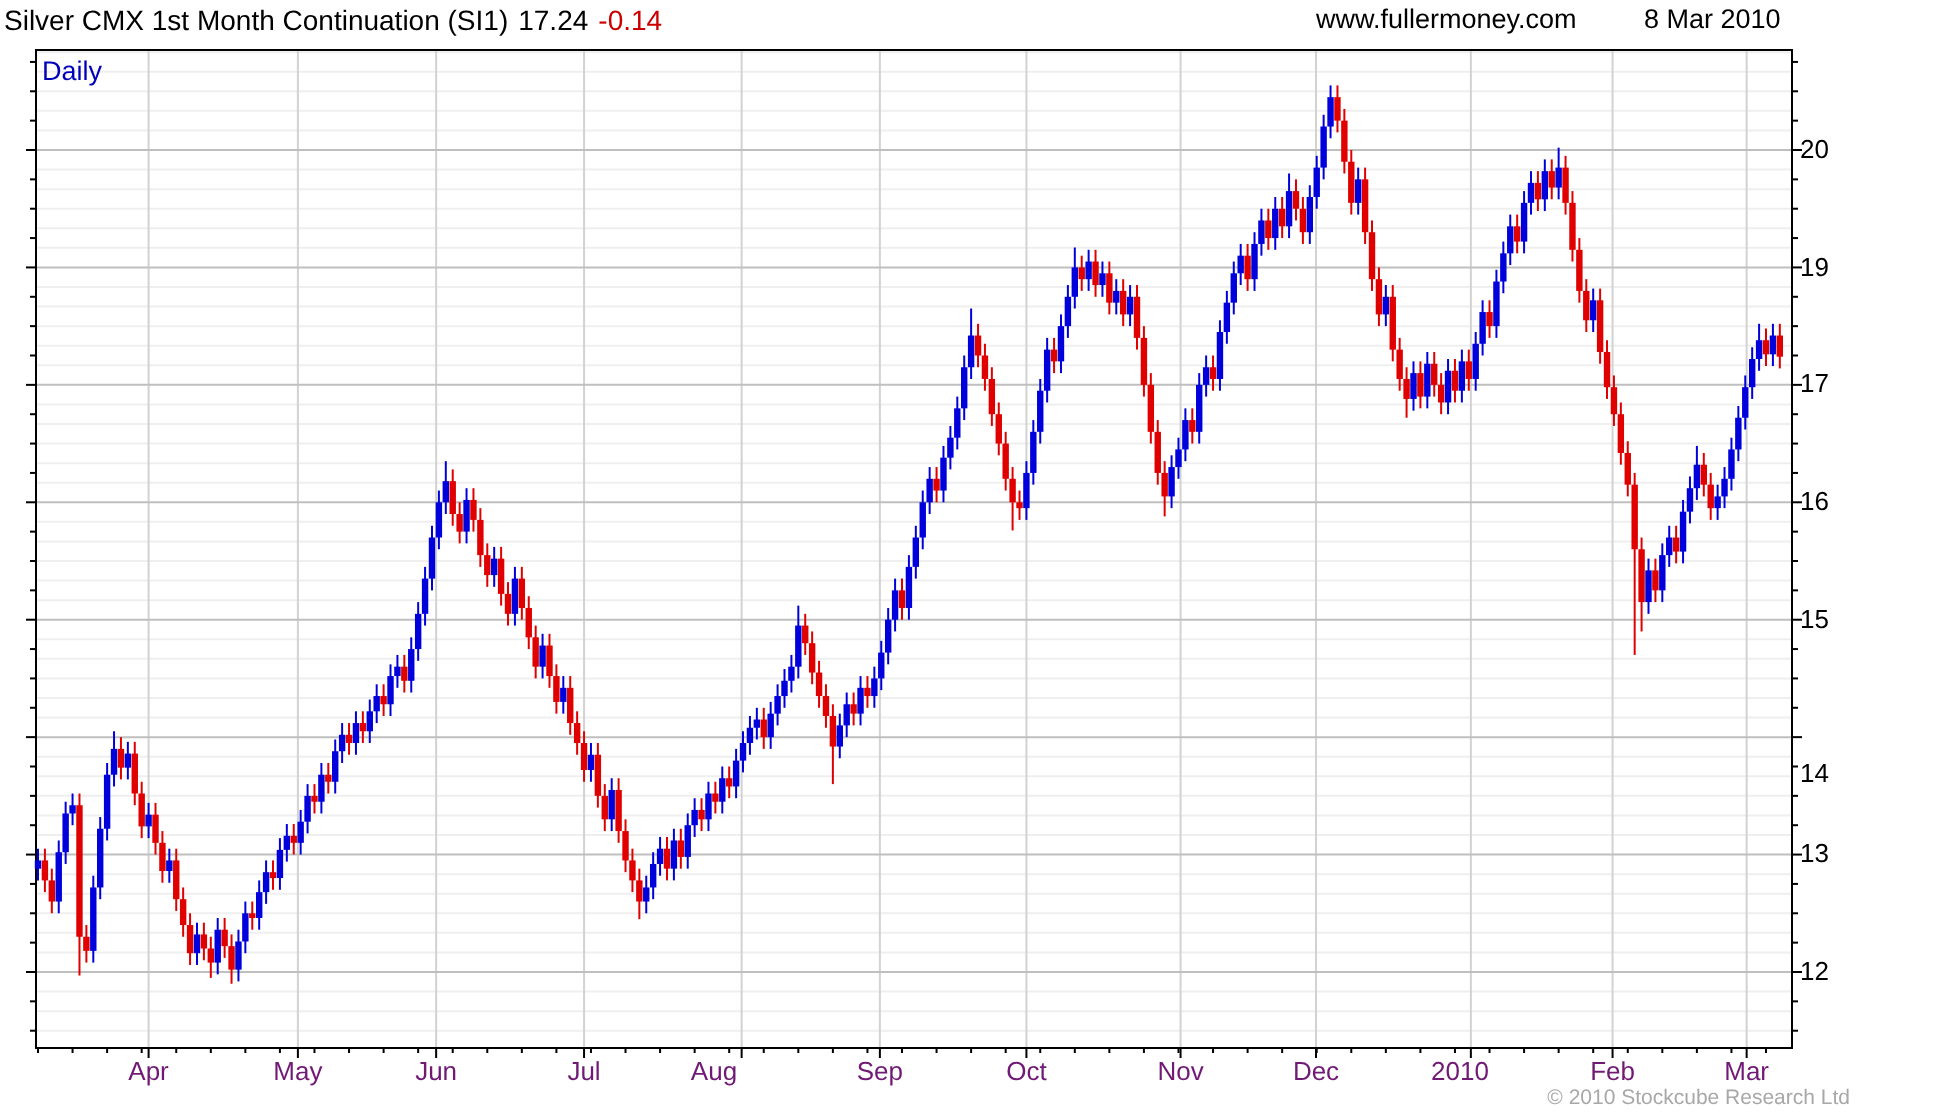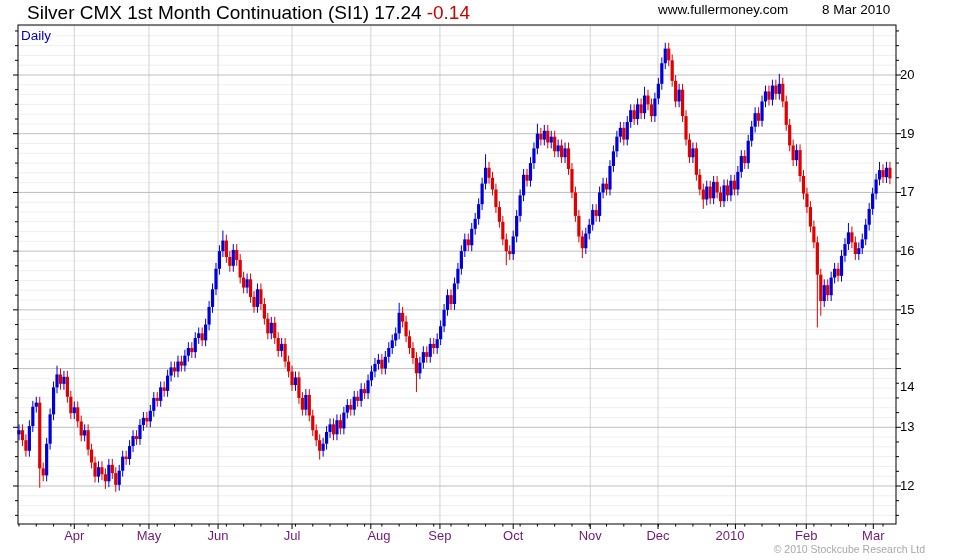--- a/index.html
+++ b/index.html
@@ -1,18 +1,18 @@
 <!DOCTYPE html>
 <html><head>
 <meta charset="utf-8">
 <style>
   html,body{margin:0;padding:0;background:#ffffff;}
   .page{position:relative;width:980px;height:560px;background:#ffffff;
         font-family:"Liberation Sans", sans-serif;overflow:hidden;}
-  .hdr-title{position:absolute;left:27px;top:2px;font-size:19px;color:#000;white-space:nowrap;}
+  .hdr-title{position:absolute;left:2px;top:2px;font-size:14px;color:#000;white-space:nowrap;}
   .hdr-title .px{margin-left:5px;}
   .hdr-title .chg{margin-left:5px;color:#cc0000;}
   .hdr-site{position:absolute;left:658px;top:2px;font-size:13.5px;color:#000;}
   .hdr-date{position:absolute;left:822px;top:2px;font-size:13.5px;color:#000;}
   #plot{position:absolute;left:0;top:0;}
   .daily{position:absolute;left:21px;top:28px;font-size:13.5px;color:#0000bb;}
   .copy{position:absolute;right:55px;top:543px;font-size:10.5px;color:#a8a8a8;}
   .ylab{position:absolute;left:900px;width:30px;font-size:13px;color:#000;text-align:left;}
   .xlab{position:absolute;top:528px;width:44px;font-size:13px;color:#701a75;text-align:center;}
 </style>
@@ -738,21 +738,21 @@
       <div class="ylab" style="top: 379px;">14</div>
       <div class="ylab" style="top: 301.856px;">15</div>
       <div class="ylab" style="top: 243.142px;">16</div>
       <div class="ylab" style="top: 184.428px;">17</div>
       <div class="ylab" style="top: 125.714px;">19</div>
       <div class="ylab" style="top: 67px;">20</div>
       <div class="xlab" style="left: 52.296px;">Apr</div>
       <div class="xlab" style="left: 126.946px;">May</div>
       <div class="xlab" style="left: 196.066px;">Jun</div>
       <div class="xlab" style="left: 270.024px;">Jul</div>
-      <div class="xlab" style="left: 357px;">Aug</div>
+      <div class="xlab" style="left: 335px;">Aug</div>
       <div class="xlab" style="left: 417.941px;">Sep</div>
       <div class="xlab" style="left: 491.208px;">Oct</div>
       <div class="xlab" style="left: 568.277px;">Nov</div>
       <div class="xlab" style="left: 636.014px;">Dec</div>
       <div class="xlab" style="left: 708px;">2010</div>
       <div class="xlab" style="left: 784.277px;">Feb</div>
       <div class="xlab" style="left: 851.323px;">Mar</div>
     </div>
   <div class="copy">© 2010 Stockcube Research Ltd</div>
 </div>

